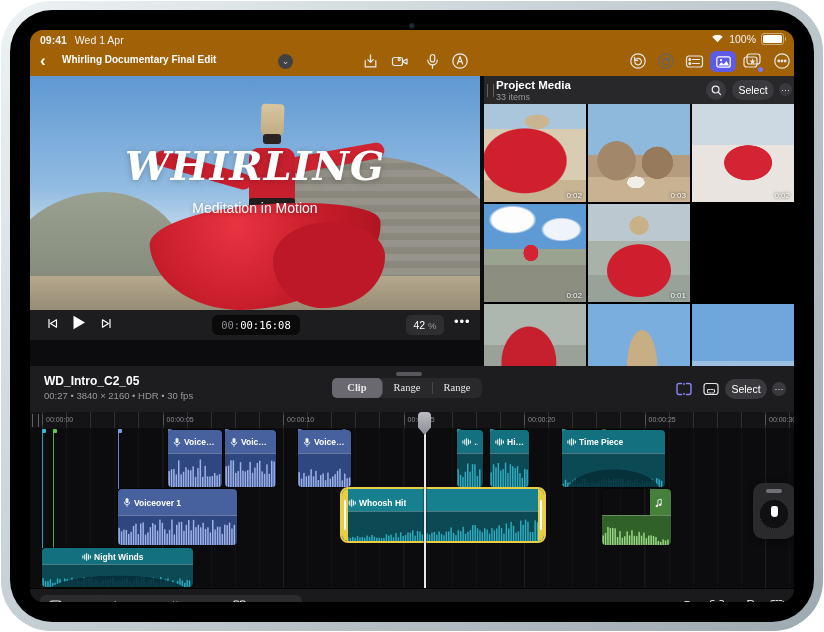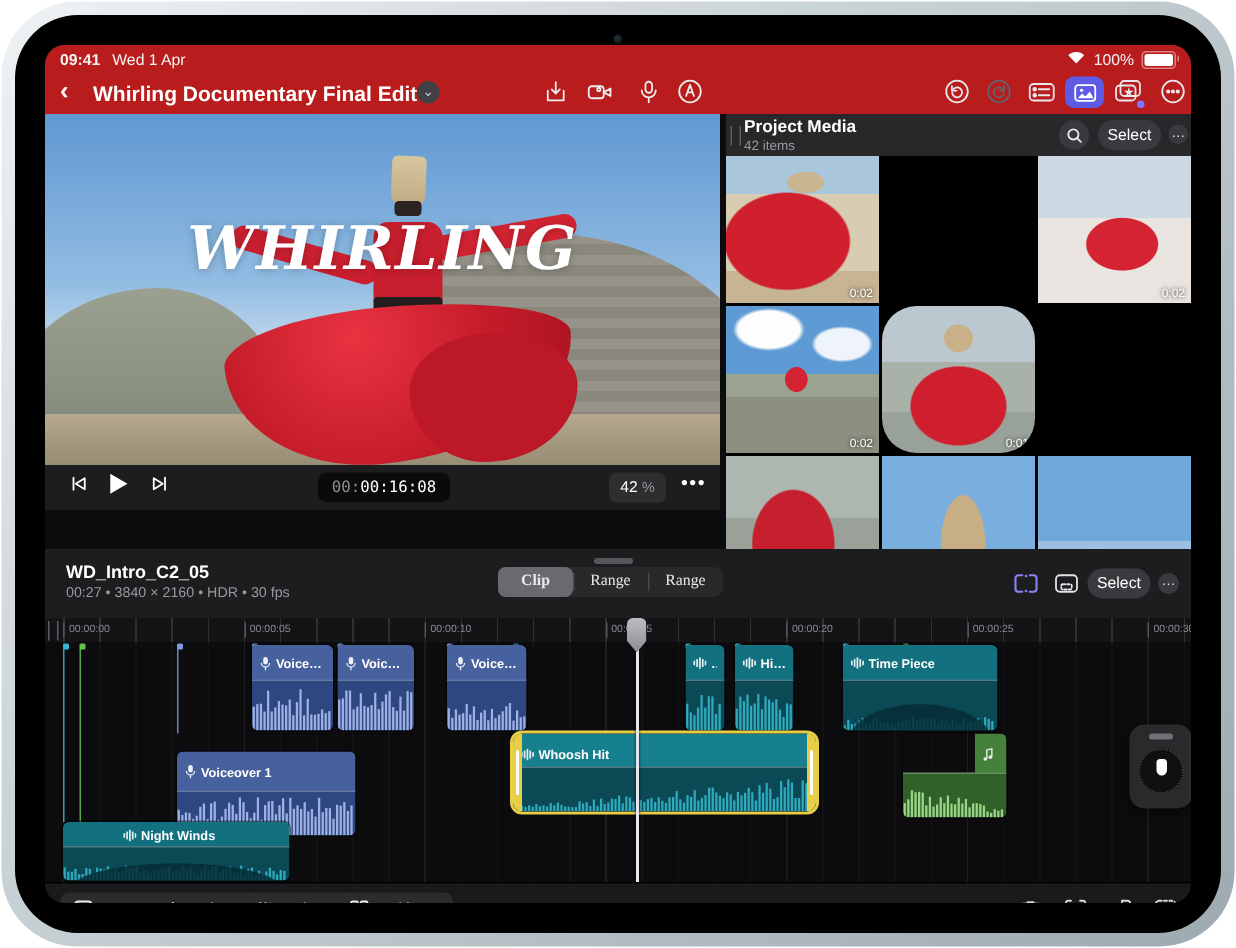--- a/index.html
+++ b/index.html
@@ -7,31 +7,31 @@
   .stage{position:relative;width:824px;height:632px;}
   
   .device{position:absolute;inset:1px;border-radius:50px;
     background:linear-gradient(135deg,#eef2f4 0%,#ccd5d9 35%,#9daab0 100%);}
   .bezel{position:absolute;inset:9px;border-radius:42px;background:#000;}
   .camera-dot{position:absolute;left:50%;top:13px;width:6px;height:6px;margin-left:-3px;border-radius:50%;
     background:radial-gradient(circle at 40% 40%,#24343c,#05090b);}
   .screen{position:absolute;left:30px;top:30px;width:764px;height:572px;border-radius:13px;
     background:#0c0c0e;overflow:hidden;}
   
-  .chrome{position:absolute;left:0;top:0;width:764px;height:46px;background:#b91c1c;}
+  .chrome{position:absolute;left:0;top:0;width:764px;height:46px;background:#a16207;}
   .statusbar{position:absolute;left:10px;top:3px;height:14px;display:flex;gap:8px;align-items:center;
     font-size:10.5px;color:#f2f2f4;}
   .statusbar .t{font-weight:bold;}
   .status-right{position:absolute;right:10px;top:3px;display:flex;gap:5px;align-items:center;color:#f2f2f4;font-size:10.5px;}
   .batt{width:21px;height:10px;border:1px solid rgba(255,255,255,.45);border-radius:3px;position:relative;}
   .batt i{position:absolute;inset:1px;background:#fff;border-radius:1.5px;}
   .batt:after{content:"";position:absolute;right:-3px;top:2.5px;width:1.5px;height:4px;background:rgba(255,255,255,.5);border-radius:0 1px 1px 0;}
   .toolbar{position:absolute;left:0;top:18px;width:764px;height:28px;}
   .backchev{position:absolute;left:10px;top:2px;font-size:17px;color:#fff;line-height:22px;font-weight:bold;}
-  .doc-title{position:absolute;left:32px;top:6px;font-size:14px;font-weight:bold;color:#fff;white-space:nowrap;}
+  .doc-title{position:absolute;left:32px;top:6px;font-size:10px;font-weight:bold;color:#fff;white-space:nowrap;}
   .title-badge{position:absolute;left:248px;top:6px;width:15px;height:15px;border-radius:50%;background:#414145;
     color:#cfcfd4;font-size:9px;text-align:center;line-height:14px;}
   .ticon{position:absolute;top:3px;width:20px;height:20px;display:flex;align-items:center;justify-content:center;}
   .ticon svg{display:block;}
   .mediabtn{background:#5d5be6;border-radius:6px;width:26px;height:21px;top:3px;}
   .fxdot{position:absolute;right:-1px;bottom:-1px;width:5px;height:5px;border-radius:50%;background:#7b79ff;}
   
   .viewer{position:absolute;left:0;top:46px;width:450px;height:264px;background:#151517;}
   .video{position:absolute;left:0;top:0;width:450px;height:234px;overflow:hidden;background:#7fb2e0;}
   .sky{position:absolute;inset:0;background:linear-gradient(180deg,#5f98d2 0%,#92bce2 48%,#c0d8ec 66%,#cfdfea 72%);}
@@ -89,21 +89,21 @@
       radial-gradient(ellipse 26% 28% at 68% 60%,#97795c 58%,transparent 60%),
       linear-gradient(180deg,#8fb8dd 0 52%,#b59c7e 52% 74%,#c9b291 74%);}
   .c3{background:radial-gradient(ellipse 42% 32% at 55% 60%,#d42332 55%,transparent 57%),
       linear-gradient(180deg,#ccd8e2 0 42%,#e9e4df 42%);}
   .c4{background:radial-gradient(ellipse 13% 15% at 46% 50%,#d42332 55%,transparent 58%),
       radial-gradient(ellipse 42% 26% at 28% 16%,#fdfdfd 48%,transparent 56%),
       radial-gradient(ellipse 36% 22% at 76% 26%,#eef4f9 48%,transparent 56%),
       linear-gradient(180deg,#5e9ad4 0 46%,#9aa390 46% 62%,#8c8f80 62%);}
   .c5{background:radial-gradient(ellipse 16% 16% at 50% 22%,#c8b188 58%,transparent 60%),
       radial-gradient(ellipse 56% 48% at 50% 68%,#cf1f2e 55%,transparent 57%),
-      linear-gradient(180deg,#bcc8d0 0 38%,#a8b2a9 38% 72%,#98a299 72%);border-radius:23px;}
+      linear-gradient(180deg,#bcc8d0 0 38%,#a8b2a9 38% 72%,#98a299 72%);}
   .c6{background:radial-gradient(ellipse 42% 48% at 52% 60%,#c92030 54%,transparent 56%),
       repeating-linear-gradient(100deg,rgba(232,214,160,.5) 0 3px,transparent 3px 7px),
       linear-gradient(180deg,#e0d0a4 0 28%,#d3b87c 28% 70%,#c7a865 70%);}
   .c7{background:radial-gradient(ellipse 48% 66% at 44% 60%,#c61f2d 55%,transparent 57%),
       linear-gradient(180deg,#adb6af 0 42%,#99a199 42%);}
   .c8{background:radial-gradient(ellipse 24% 58% at 53% 62%,#c7ae84 60%,transparent 62%),
       linear-gradient(180deg,#79aede 0 100%);}
   .c9{background:radial-gradient(ellipse 52% 42% at 38% 86%,#fff 44%,transparent 56%),
       linear-gradient(180deg,#6fa7dc 0 58%,#9cc0e2 58%);}
   
@@ -278,20 +278,21 @@
         <div class="arm-l"></div>
             <div class="arm-r"></div>
         <div class="torso"></div>
             <div class="belt"></div>
         <div class="hat"></div>
             <div class="head"></div>
         <div class="skirt"></div>
             <div class="skirt2"></div>
       </div>
       <div class="ovl-title">WHIRLING</div>
+      <div class="ovl-sub">Meditation in Motion</div>
     </div>
     <div class="playbar">
       <span class="pb-ico" style="left:16px">
         <svg width="13" height="13" viewBox="0 0 13 13" class="thin" style="color:#fff">
               <path d="M3 2.5v8"></path>
               <path d="M10.5 2.8v7.4L4.5 6.5z"></path>
             </svg></span>
       <span class="pb-ico" style="left:40px;top:4px">
         <svg width="17" height="17" viewBox="0 0 17 17">
               <path d="M3.5 1.8v13.4L15 8.5z" fill="#fff"></path>
@@ -304,33 +305,36 @@
       <span class="timecode"><span class="dim">00:</span><span>00:16:08</span></span>
       <span class="zoom-pill"><span>42</span> <span class="u">%</span></span>
       <span class="pb-more">•••</span>
     </div>
   </div>
 
   <div class="mediapanel">
     <div class="mp-head">
       <span class="grip-v"></span>
       <span class="mp-title">Project Media</span>
-      <span class="mp-count">42 items</span>
+      <span class="mp-count">33 items</span>
       <span class="circ" style="left:222px">
         <svg width="11" height="11" viewBox="0 0 11 11" class="thin">
               <circle cx="4.6" cy="4.6" r="3.4"></circle>
               <path d="m7.2 7.2 2.4 2.4"></path>
             </svg>
           </span>
       <span class="pill" style="left:248px;width:42px">Select</span>
       <span class="circ" style="left:294px;left:295px;width:13px;height:13px;top:7px;font-size:9px">···</span>
     </div>
     <div class="mp-grid" id="media-grid">
           <div class="thumb c1" style="left: 0px; top: 0px; width: 102px; height: 98px;">
             <span class="dur">0:02</span>
+          </div>
+          <div class="thumb c2" style="left: 104px; top: 0px; width: 102px; height: 98px;">
+            <span class="dur">0:03</span>
           </div>
           <div class="thumb c3" style="left: 208px; top: 0px; width: 102px; height: 98px;">
             <span class="dur">0:02</span>
           </div>
           <div class="thumb c4" style="left: 0px; top: 100px; width: 102px; height: 98px;">
             <span class="dur">0:02</span>
           </div>
           <div class="thumb c5" style="left: 104px; top: 100px; width: 102px; height: 98px;">
             <span class="dur">0:01</span>
           </div>
@@ -609,21 +613,21 @@
                 <rect x="86.8" y="27.9" width="1.5" height="5.1"></rect>
                 <rect x="89.2" y="24.7" width="1.5" height="8.3"></rect>
                 <rect x="91.6" y="27.7" width="1.5" height="5.3"></rect>
                 <rect x="94.0" y="24.1" width="1.5" height="8.9"></rect>
                 <rect x="96.4" y="25.3" width="1.5" height="7.7"></rect>
                 <rect x="98.8" y="26.7" width="1.5" height="6.3"></rect>
               </svg>
             </div>
             <div class="fadearc"></div>
           </div>
-          <div class="clip blue" style="left: 88px; top: 61px; width: 119px; height: 56px; margin-top: 12px;">
+          <div class="clip blue" style="left: 88px; top: 61px; width: 119px; height: 56px;">
             <div class="ch" style="height: 27px;">
               <svg width="8" height="11" viewBox="0 0 10 13">
                 <rect x="3.1" y="0.8" width="3.8" height="6.4" rx="1.9" fill="currentColor"></rect>
                 <path d="M1.6 5.8a3.4 3.4 0 0 0 6.8 0" fill="none" stroke="currentColor" stroke-width="1.1"></path>
                 <path d="M5 9.6v2.4" stroke="currentColor" stroke-width="1.1"></path>
               </svg>
               <span class="cl">Voiceover 1</span>
             </div>
             <div class="cw" style="height: 29px;">
               <svg width="119" height="29" viewBox="0 0 119 29">

